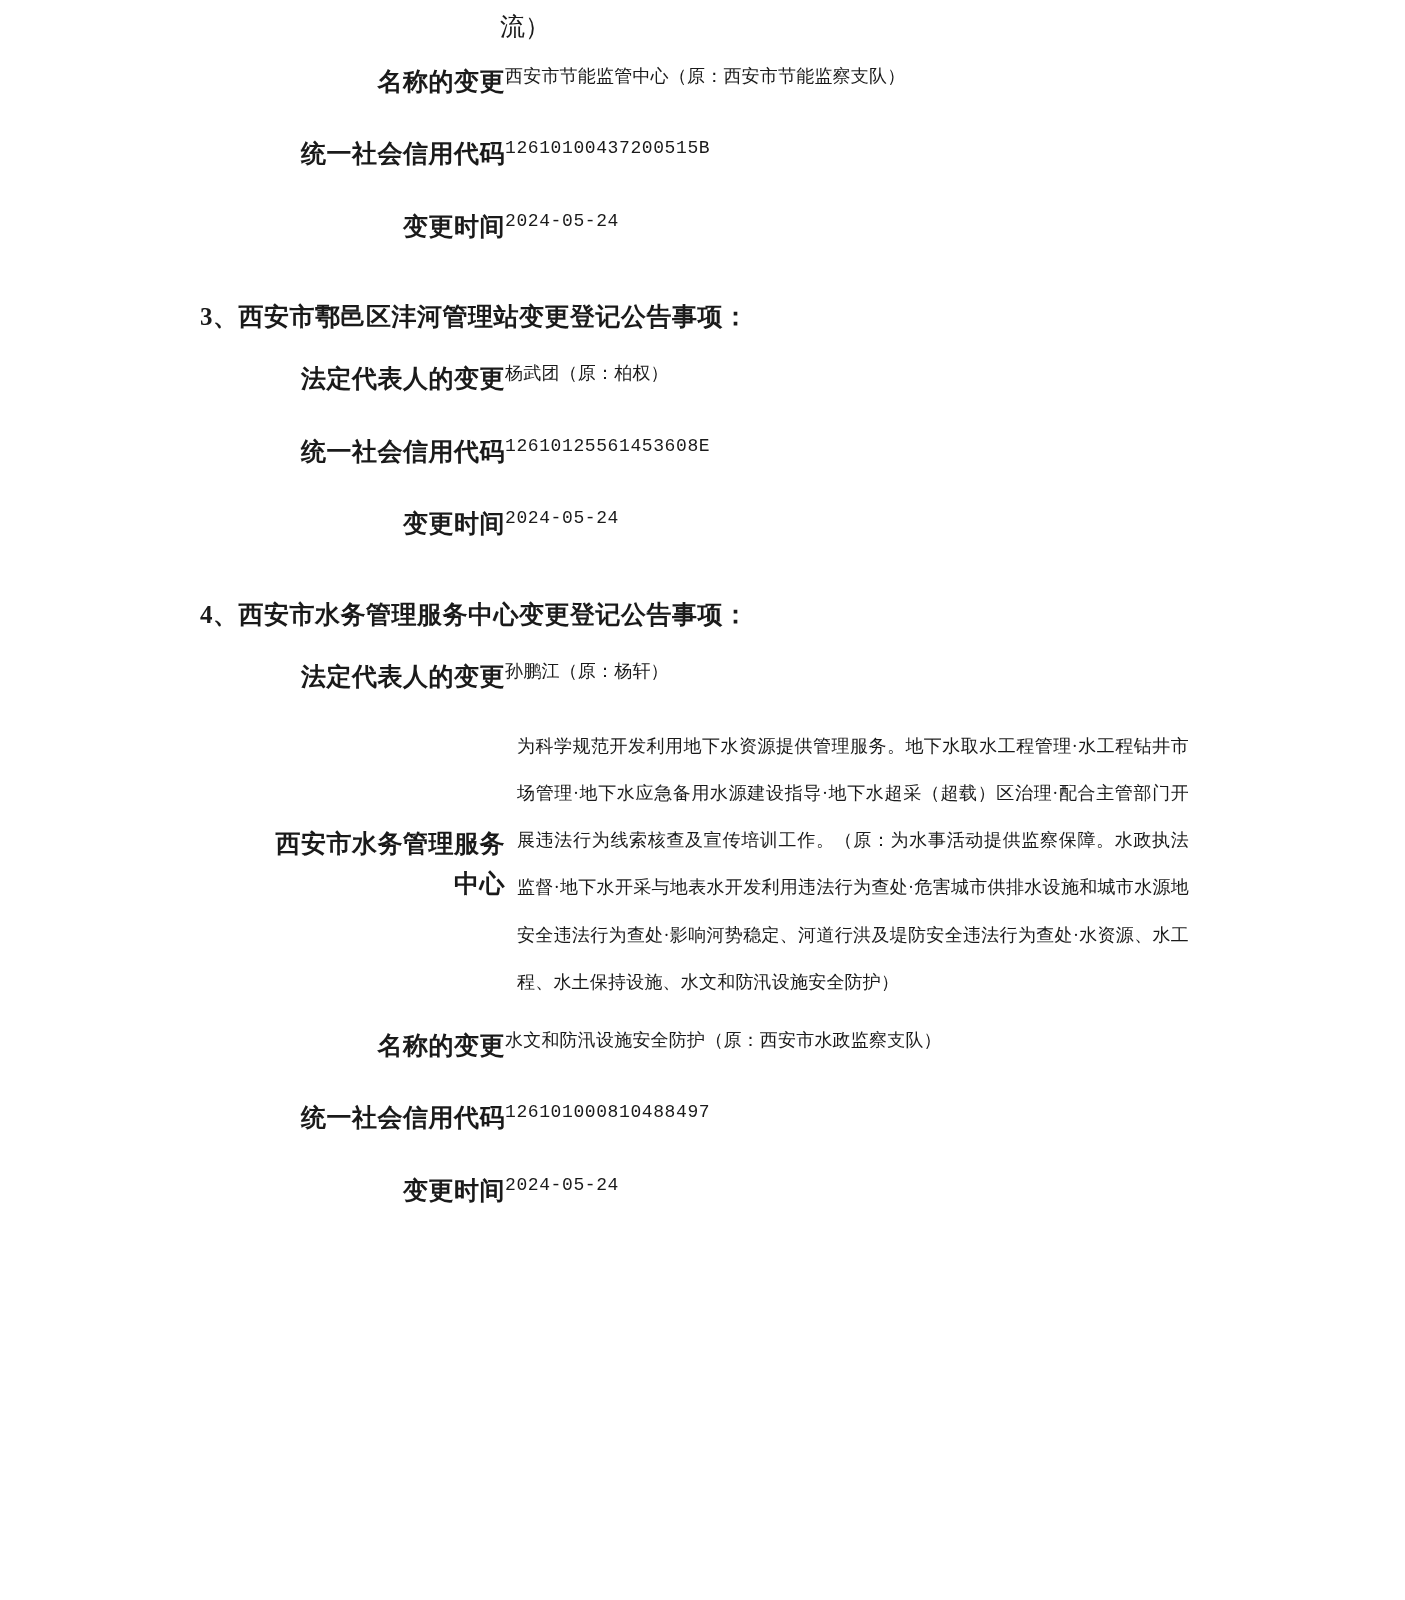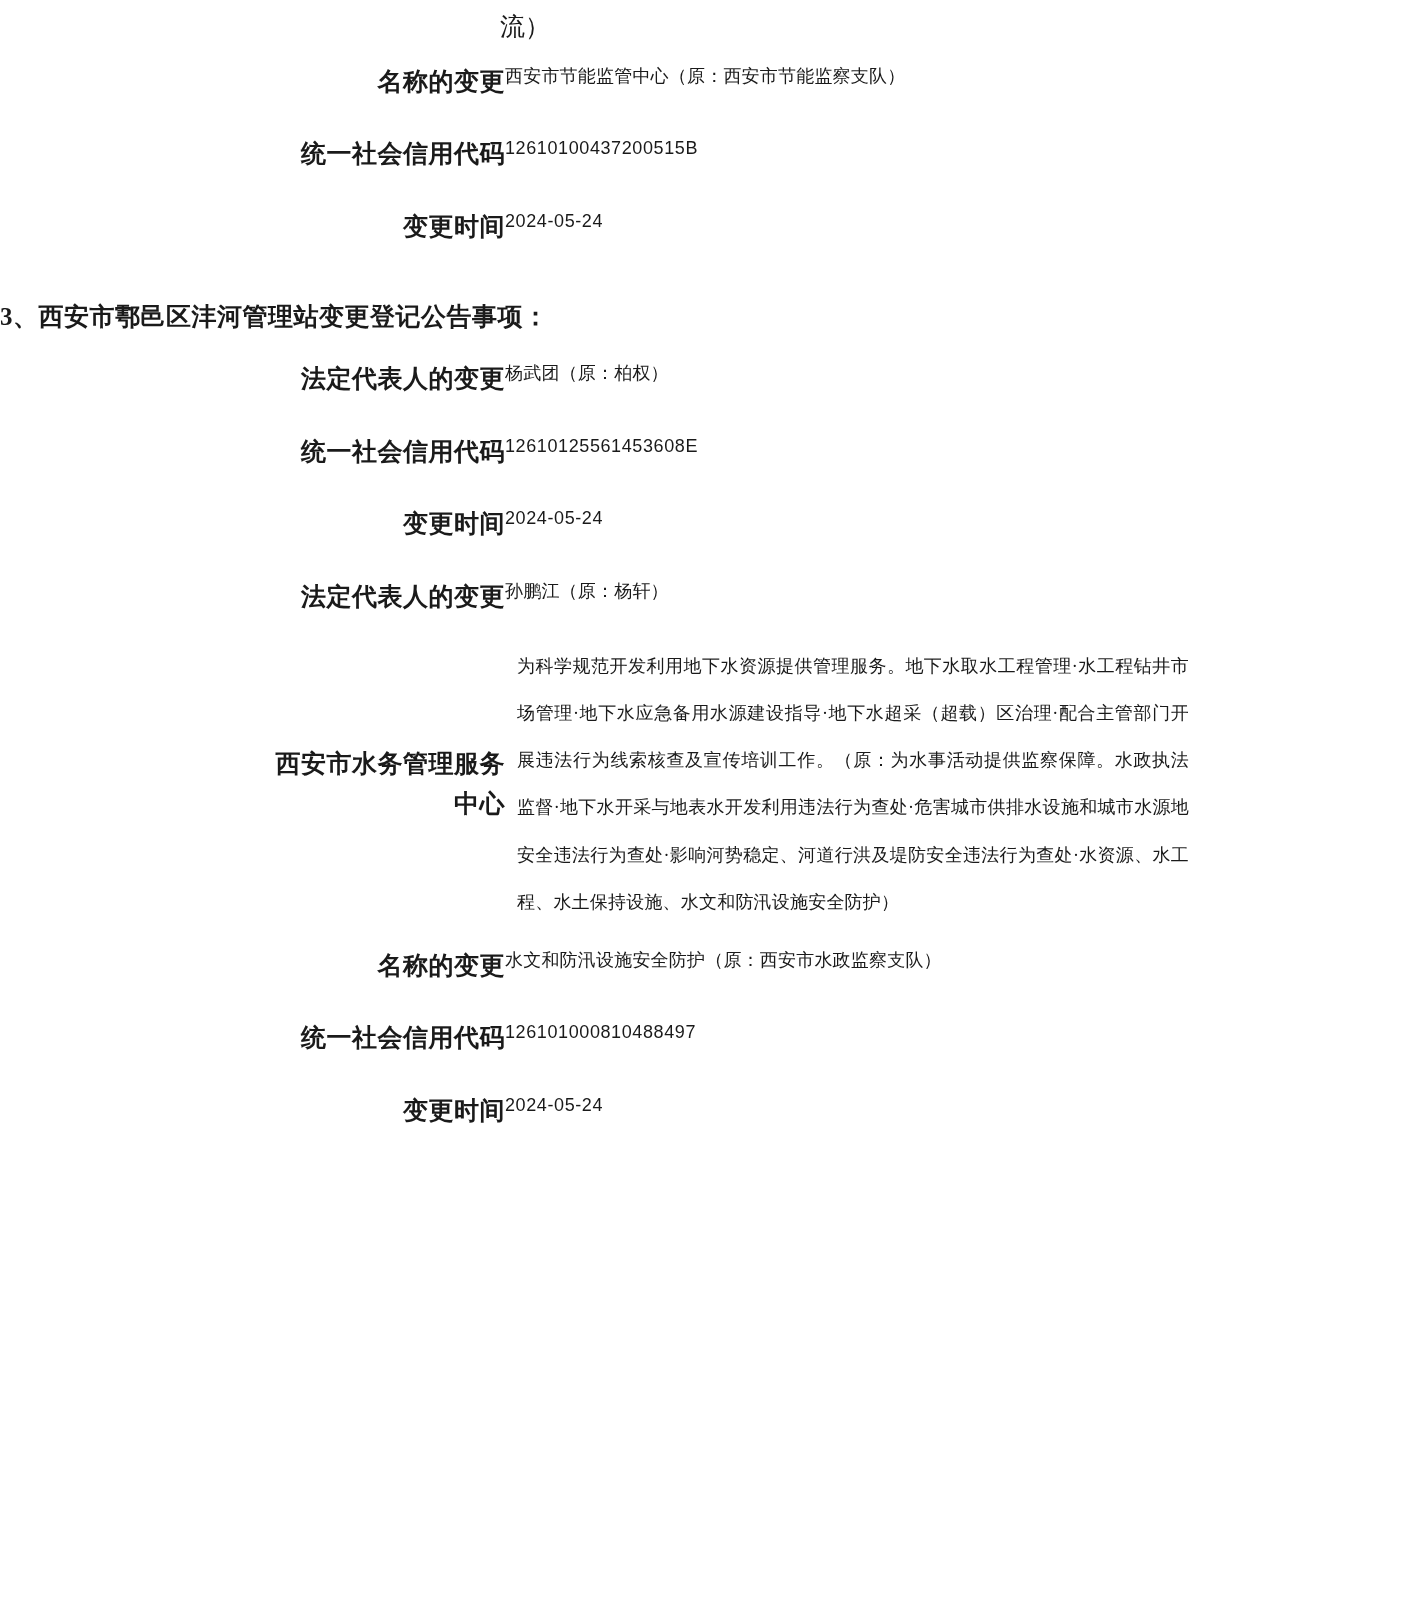--- a/index.html
+++ b/index.html
@@ -25,20 +25,21 @@
     line-height: 1.5;
     margin: 0;
     padding: 8px 0 0 0;
     padding-left: 500px;
   }
   .section-heading {
     font-size: 25px;
     font-weight: bold;
     line-height: 1.6;
     margin: 0;
+    padding-left: 200px;
     padding-top: 34px;
     padding-bottom: 6px;
     letter-spacing: 0.5px;
   }
   .rows {
     width: 100%;
   }
   .row {
     display: flex;
     align-items: flex-start;
@@ -71,21 +72,21 @@
     max-width: 672px;
     line-height: 2.62;
     margin-left: 12px;
   }
   .row.long {
     padding-top: 10px;
     padding-bottom: 4px;
   }
   .row.code .value,
   .row.date .value {
-    font-family: Liberation Sans, sans-serif;
+    font-family: Liberation Mono, monospace;
     letter-spacing: 0.6px;
   }
 </style>
 </head>
 <body>
 
 <div class="page">
 
   <p class="continued-line">流）</p>
 
@@ -113,20 +114,21 @@
     <div class="row code">
       <div class="label">统一社会信用代码</div>
       <div class="value">12610125561453608E</div>
     </div>
     <div class="row date">
       <div class="label">变更时间</div>
       <div class="value">2024-05-24</div>
     </div>
   </div>
 
+  <h2 class="section-heading">4、西安市水务管理服务中心变更登记公告事项：</h2>
   <div class="rows">
     <div class="row">
       <div class="label">法定代表人的变更</div>
       <div class="value">孙鹏江（原：杨轩）</div>
     </div>
     <div class="row long">
       <div class="label">西安市水务管理服务中心</div>
       <div class="value">为科学规范开发利用地下水资源提供管理服务。地下水取水工程管理·水工程钻井市场管理·地下水应急备用水源建设指导·地下水超采（超载）区治理·配合主管部门开展违法行为线索核查及宣传培训工作。（原：为水事活动提供监察保障。水政执法监督·地下水开采与地表水开发利用违法行为查处·危害城市供排水设施和城市水源地安全违法行为查处·影响河势稳定、河道行洪及堤防安全违法行为查处·水资源、水工程、水土保持设施、水文和防汛设施安全防护）</div>
     </div>
     <div class="row">

